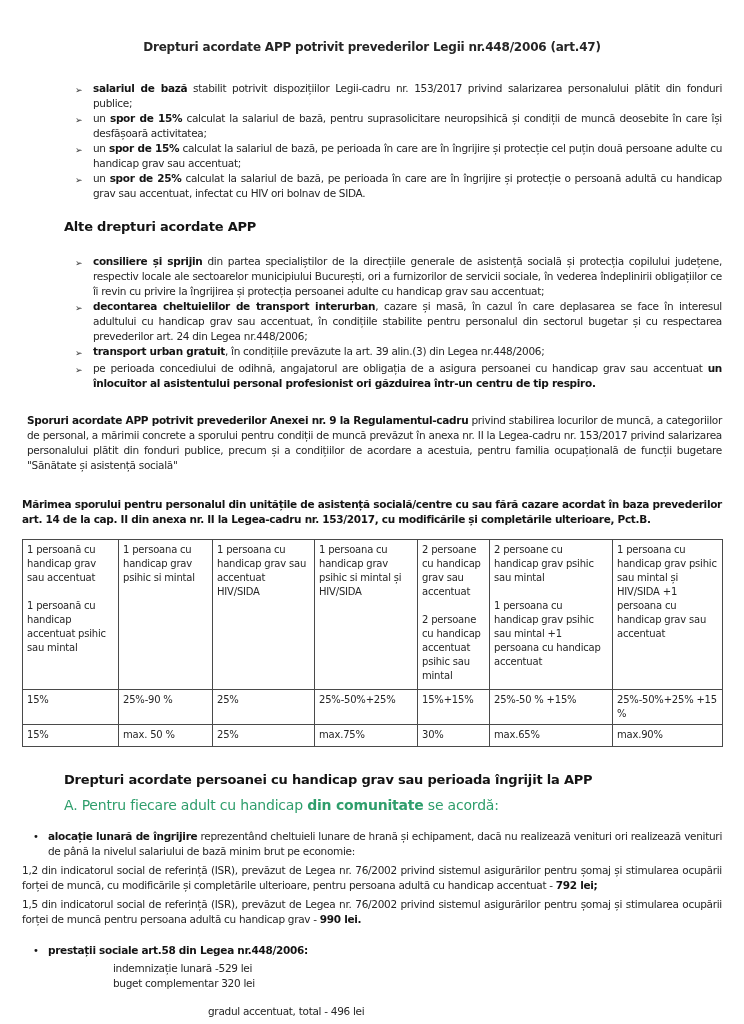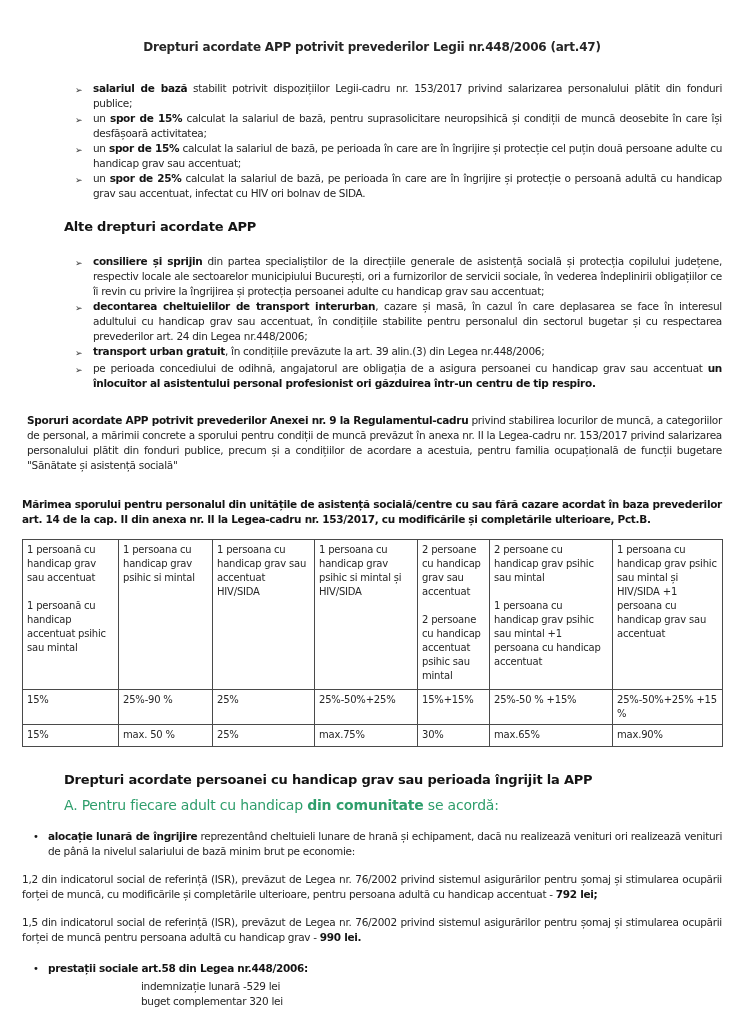--- a/index.html
+++ b/index.html
@@ -45,27 +45,27 @@
 
   .persoana-heading { margin:25px 0 0 42px; }
   .green-line { margin:10px 0 0 42px; font-size:14px; letter-spacing:-0.2px; }
   .green-line, .green-line b { color:var(--green); }
 
   ul.dot-list { margin-top:16px; margin-left:11px; }
   ul.dot-list li { display:flex; }
   ul.dot-list .blt { width:15px; flex:none; font-size:10px; color:#141414; }
   ul.dot-list .txt { flex:1; }
 
-  .isr-para { margin-top:13px; }
+  .isr-para { margin-top:4px; }
   .prestatii-list { margin-top:11px; }
 
   .money-lines { margin-top:3px; }
   .money-lines p { line-height:14.5px; }
   .m-grav { margin-left:183px; }
-  .m-sub  { margin-left:119px; }
+  .m-sub  { margin-left:91px; }
   .m-acc  { margin-left:186px; margin-top:14px; }
 </style>
 </head>
 <body>
 
 <div class="page">
 
   <h1 class="title">Drepturi acordate APP potrivit prevederilor Legii nr.448/2006 (art.47)</h1>
 
   <ul class="arrow-list body-txt">

